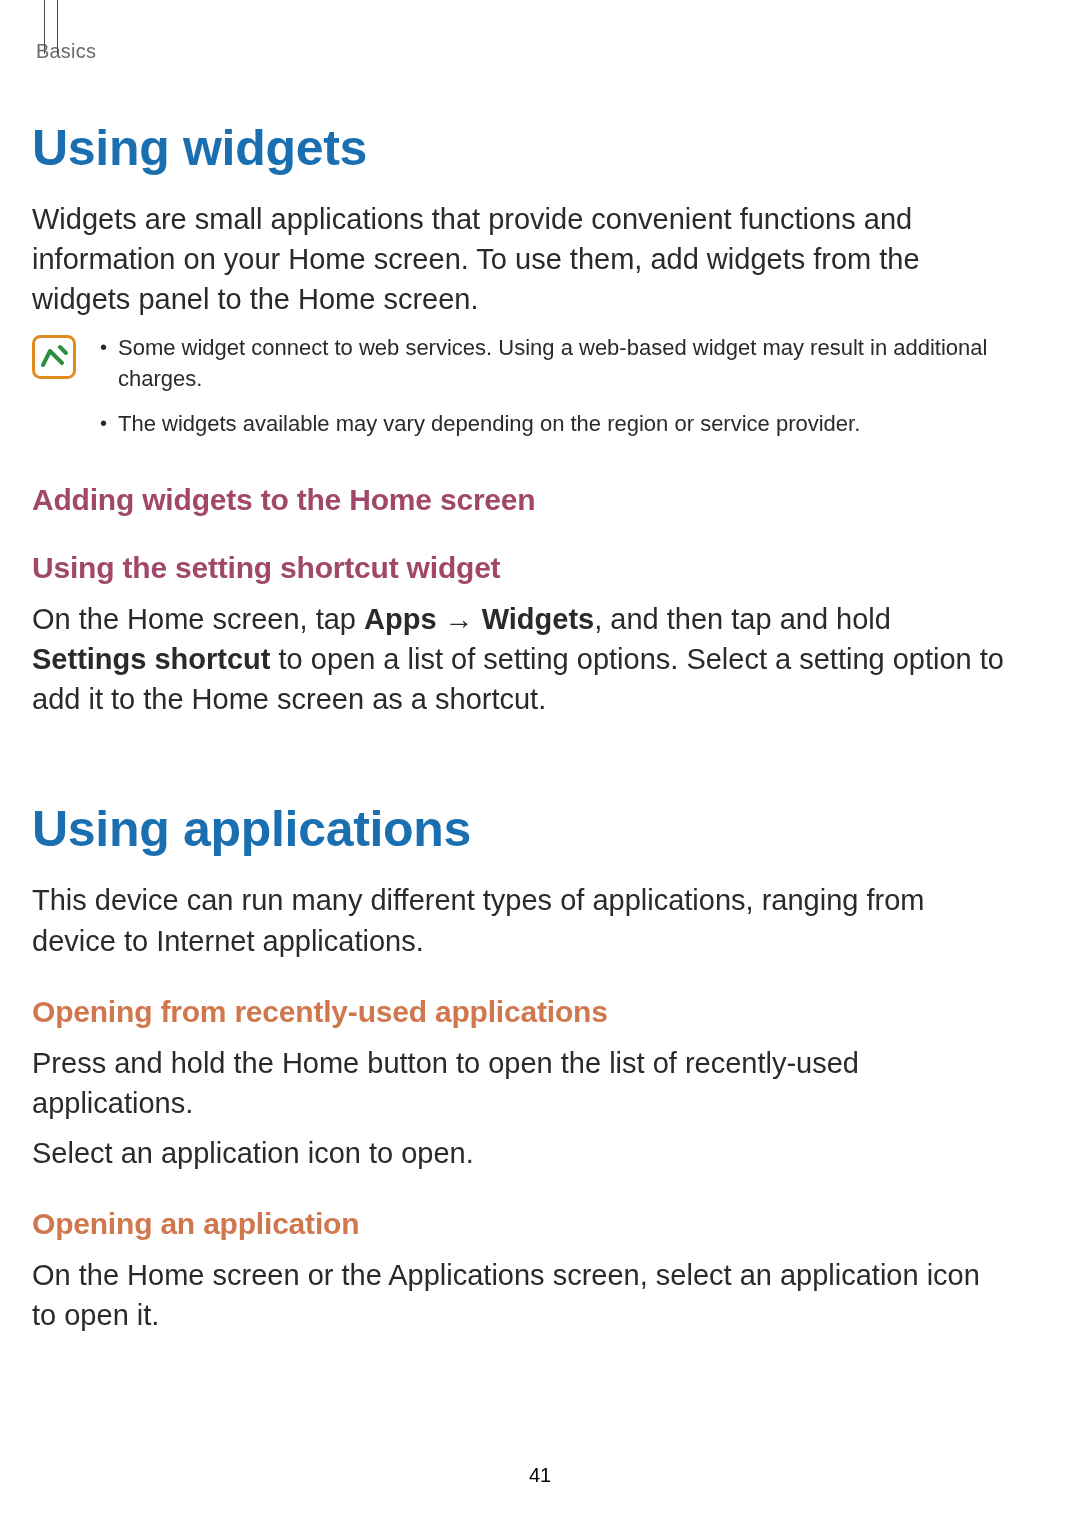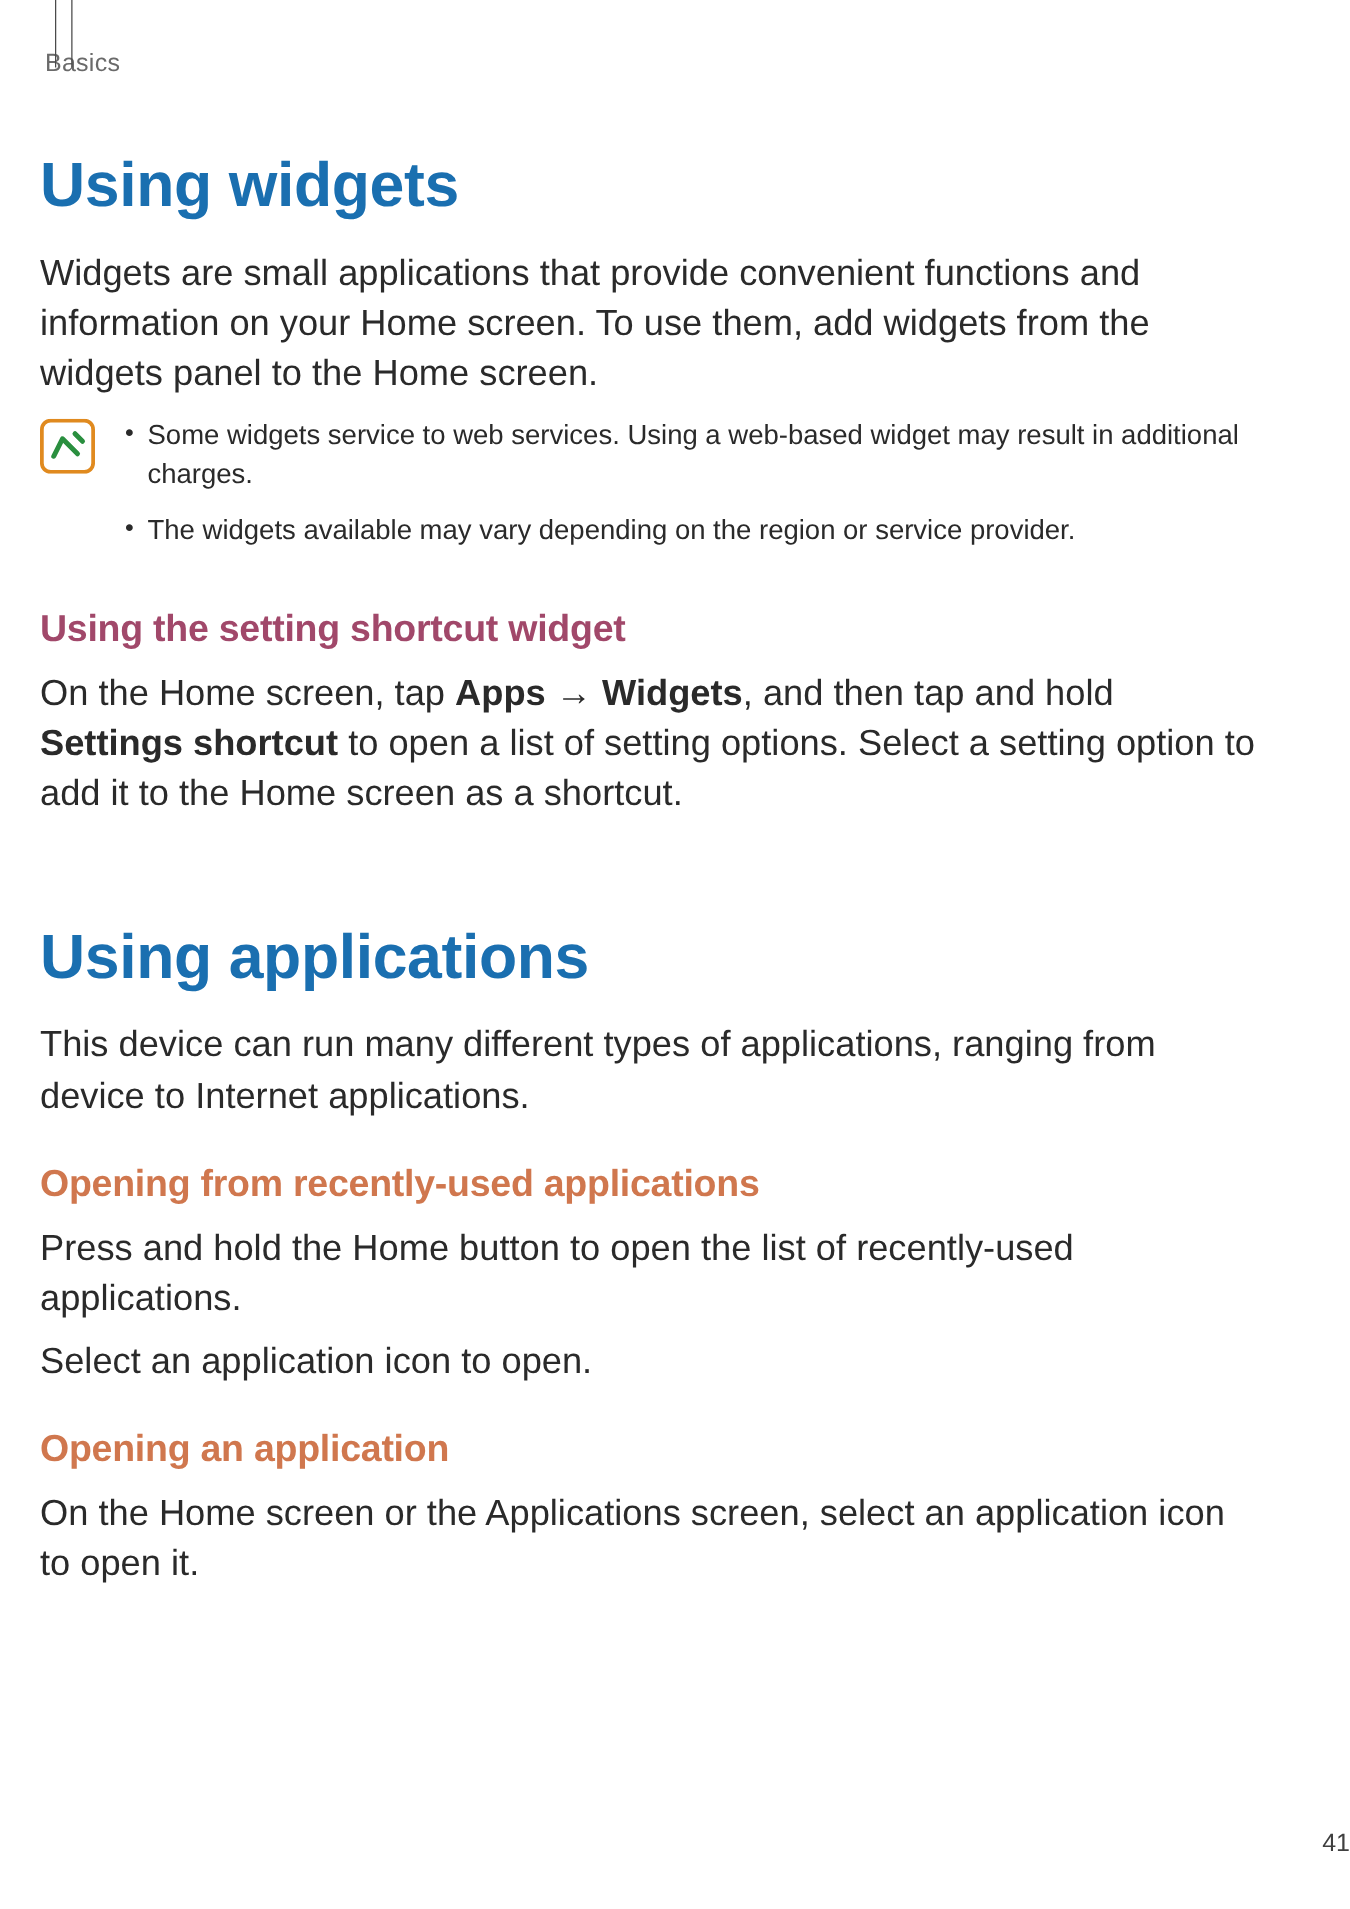--- a/index.html
+++ b/index.html
@@ -91,23 +91,23 @@
     font-size: 20px;
     color: #2a2a2a;
   }
   .block { margin-bottom: 34px; }
   .block-lg { margin-bottom: 81px; }
   .page-number {
     position: absolute;
     bottom: 40px;
     left: 0;
     width: 100%;
-    text-align: right;
+    text-align: center;
     font-size: 20px;
-    color: #404040;
+    color: #000000;
   }
 </style>
 </head>
 <body>
 
 <div class="page">
   <div class="tab-mark"></div>
 
   <div class="section-label">Basics</div>
 
@@ -116,26 +116,27 @@
 
   <div class="note-row">
     <div class="note-icon">
       <svg width="44" height="44" viewBox="0 0 44 44">
         <rect x="1.5" y="1.5" width="41" height="41" rx="7" ry="7" fill="none" stroke="#e08a1f" stroke-width="3"></rect>
         <path d="M11 30 L18 16 L30 28" fill="none" stroke="#2a8f3f" stroke-width="4" stroke-linecap="round" stroke-linejoin="round"></path>
         <path d="M28 12 L34 18" fill="none" stroke="#2a8f3f" stroke-width="4" stroke-linecap="round"></path>
       </svg>
     </div>
     <ul class="bullets">
-      <li>Some widgets service to web services. Using a web-based widget may result in additional charges.</li>
+      <li>Some widget connect to web services. Using a web-based widget may result in additional charges.</li>
       <li>The widgets available may vary depending on the region or service provider.</li>
     </ul>
   </div>
 
   <div class="block">
+    <h2 class="maroon">Adding widgets to the Home screen</h2>
   </div>
 
   <div class="block-lg">
     <h2 class="maroon">Using the setting shortcut widget</h2>
     <p>
       <span>On the Home screen, tap </span><span class="bold">Apps</span><span class="arrow"> → </span><span class="bold">Widgets</span><span>, and then tap and hold </span><span class="bold">Settings shortcut</span><span> to open a list of setting options. Select a setting option to add it to the Home screen as a shortcut.</span>
     </p>
   </div>
 
   <h1 class="blue">Using applications</h1>

